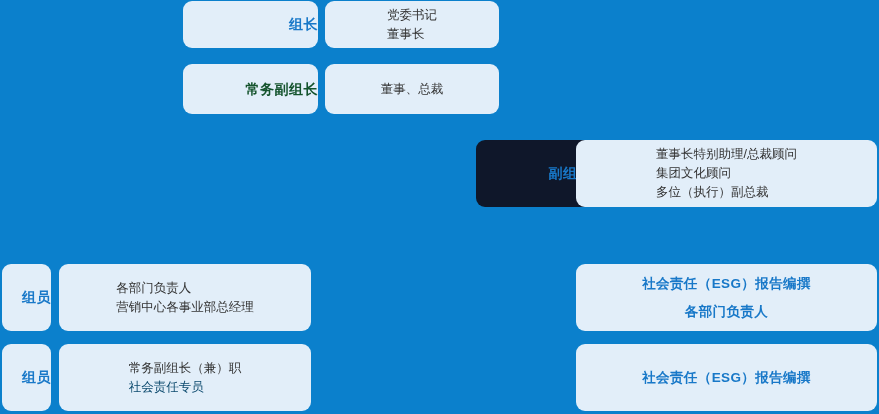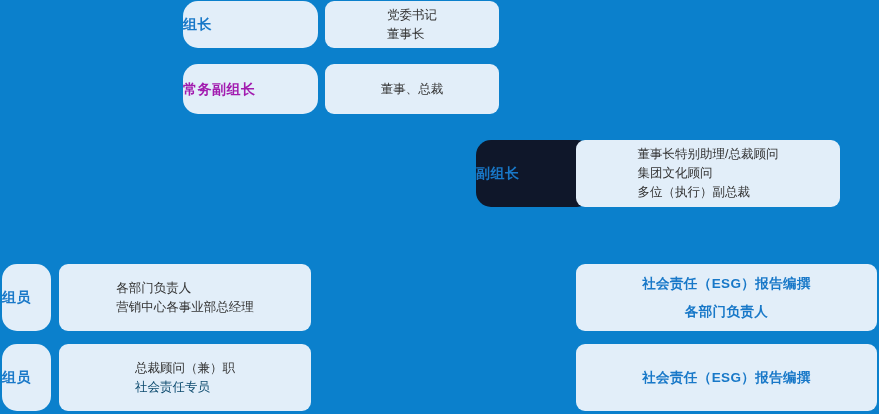--- a/index.html
+++ b/index.html
@@ -23,23 +23,22 @@
     position: absolute;
     background: #e2eef9;
     border-radius: 9px;
     box-sizing: border-box;
     display: flex;
     flex-direction: column;
     align-items: center;
     justify-content: center;
   }
   .node.role {
-    align-items: flex-start;
+    align-items: flex-end;
     justify-content: center;
-    border-radius: 15px;
   }
   .role-label {
     color: #1878c8;
     font-weight: bold;
     font-size: 14px;
     letter-spacing: 0.5px;
     line-height: 1.5;
     text-align: center;
     white-space: nowrap;
   }
@@ -88,32 +87,32 @@
     <span class="role-label" style="color: rgb(24, 120, 200);">组长</span>
   </div>
   <div class="node detail" style="left: 325px; top: 1px; width: 174px; height: 47px; background: rgb(226, 238, 249);">
     <div class="detail-lines">
       <span class="detail-line" style="color: rgb(51, 51, 51);">党委书记</span>
       <span class="detail-line" style="color: rgb(51, 51, 51);">董事长</span>
     </div>
   </div>
 
   <div class="node role" style="left: 183px; top: 64px; width: 135px; height: 50px; background: rgb(226, 238, 249);">
-    <span class="role-label" style="color: #a21caf;">常务副组长</span>
+    <span class="role-label" style="color: #14532d;">常务副组长</span>
   </div>
   <div class="node detail" style="left: 325px; top: 64px; width: 174px; height: 50px; background: rgb(226, 238, 249);">
     <div class="detail-lines">
       <span class="detail-line" style="color: rgb(51, 51, 51);">董事、总裁</span>
     </div>
   </div>
 
   <div class="node role" style="left: 452px; top: 140px; width: 116px; height: 67px; background: #0f172a; margin-left: 24px;">
     <span class="role-label" style="color: rgb(24, 120, 200);">副组长</span>
   </div>
-  <div class="node detail" style="left: 576px; top: 140px; width: 264px; height: 67px; background: rgb(226, 238, 249);">
+  <div class="node detail" style="left: 576px; top: 140px; width: 301px; height: 67px; background: rgb(226, 238, 249);">
     <div class="detail-lines">
       <span class="detail-line" style="color: rgb(51, 51, 51);">董事长特别助理/总裁顾问</span>
       <span class="detail-line" style="color: rgb(51, 51, 51);">集团文化顾问</span>
       <span class="detail-line" style="color: rgb(51, 51, 51);">多位（执行）副总裁</span>
     </div>
   </div>
 
   <div class="node role" style="left: 2px; top: 264px; width: 49px; height: 67px; background: rgb(226, 238, 249);">
     <span class="role-label" style="color: rgb(24, 120, 200);">组员</span>
   </div>
@@ -128,21 +127,21 @@
       <span class="emphasis-line" style="color: rgb(24, 120, 200);">社会责任（ESG）报告编撰</span>
       <span class="emphasis-line" style="color: rgb(24, 120, 200);">各部门负责人</span>
     </div>
   </div>
 
   <div class="node role" style="left: 2px; top: 344px; width: 49px; height: 67px; background: rgb(226, 238, 249);">
     <span class="role-label" style="color: rgb(24, 120, 200);">组员</span>
   </div>
   <div class="node detail" style="left: 59px; top: 344px; width: 252px; height: 67px; background: rgb(226, 238, 249);">
     <div class="detail-lines">
-      <span class="detail-line" style="color: rgb(51, 51, 51);">总裁顾问（兼）职</span>
+      <span class="detail-line" style="color: rgb(51, 51, 51);">常务副组长（兼）职</span>
       <span class="detail-line" style="color: #0c4a6e;">社会责任专员</span>
     </div>
   </div>
   <div class="node emphasis" style="left: 576px; top: 344px; width: 301px; height: 67px; background: rgb(226, 238, 249);">
     <div class="emphasis-lines">
       <span class="emphasis-line" style="color: rgb(24, 120, 200);">社会责任（ESG）报告编撰</span>
     </div>
   </div>
 
 </div>

